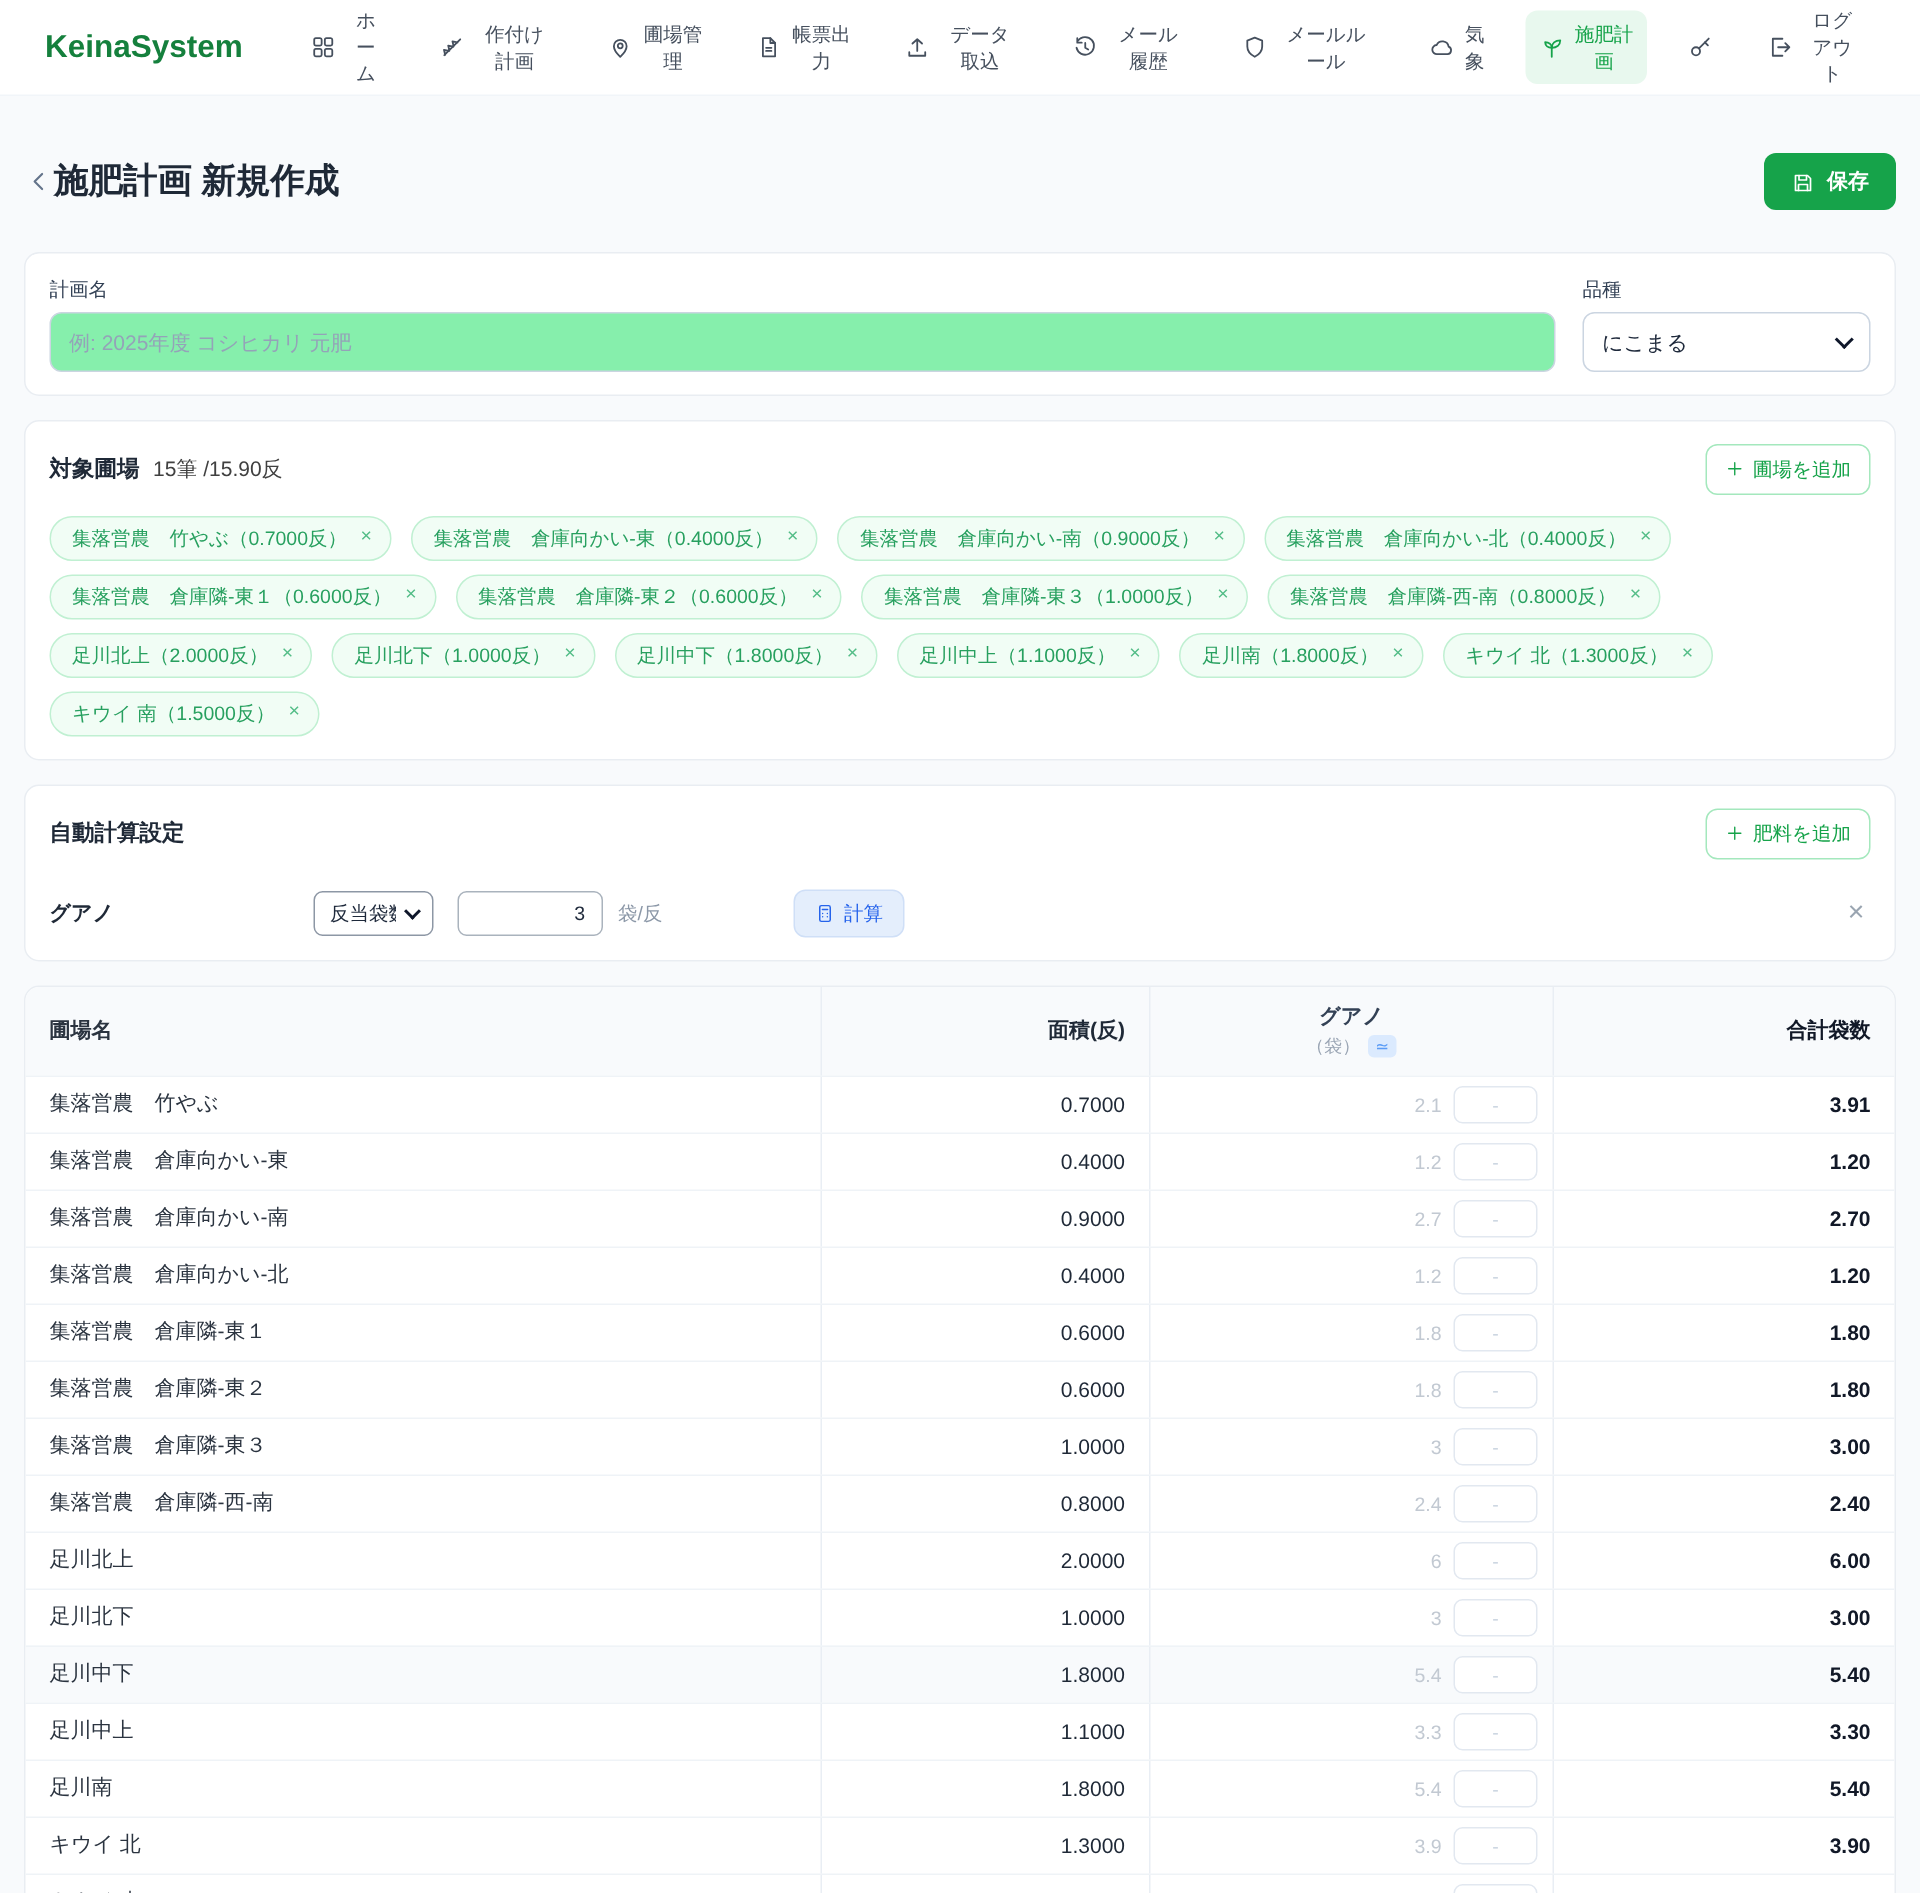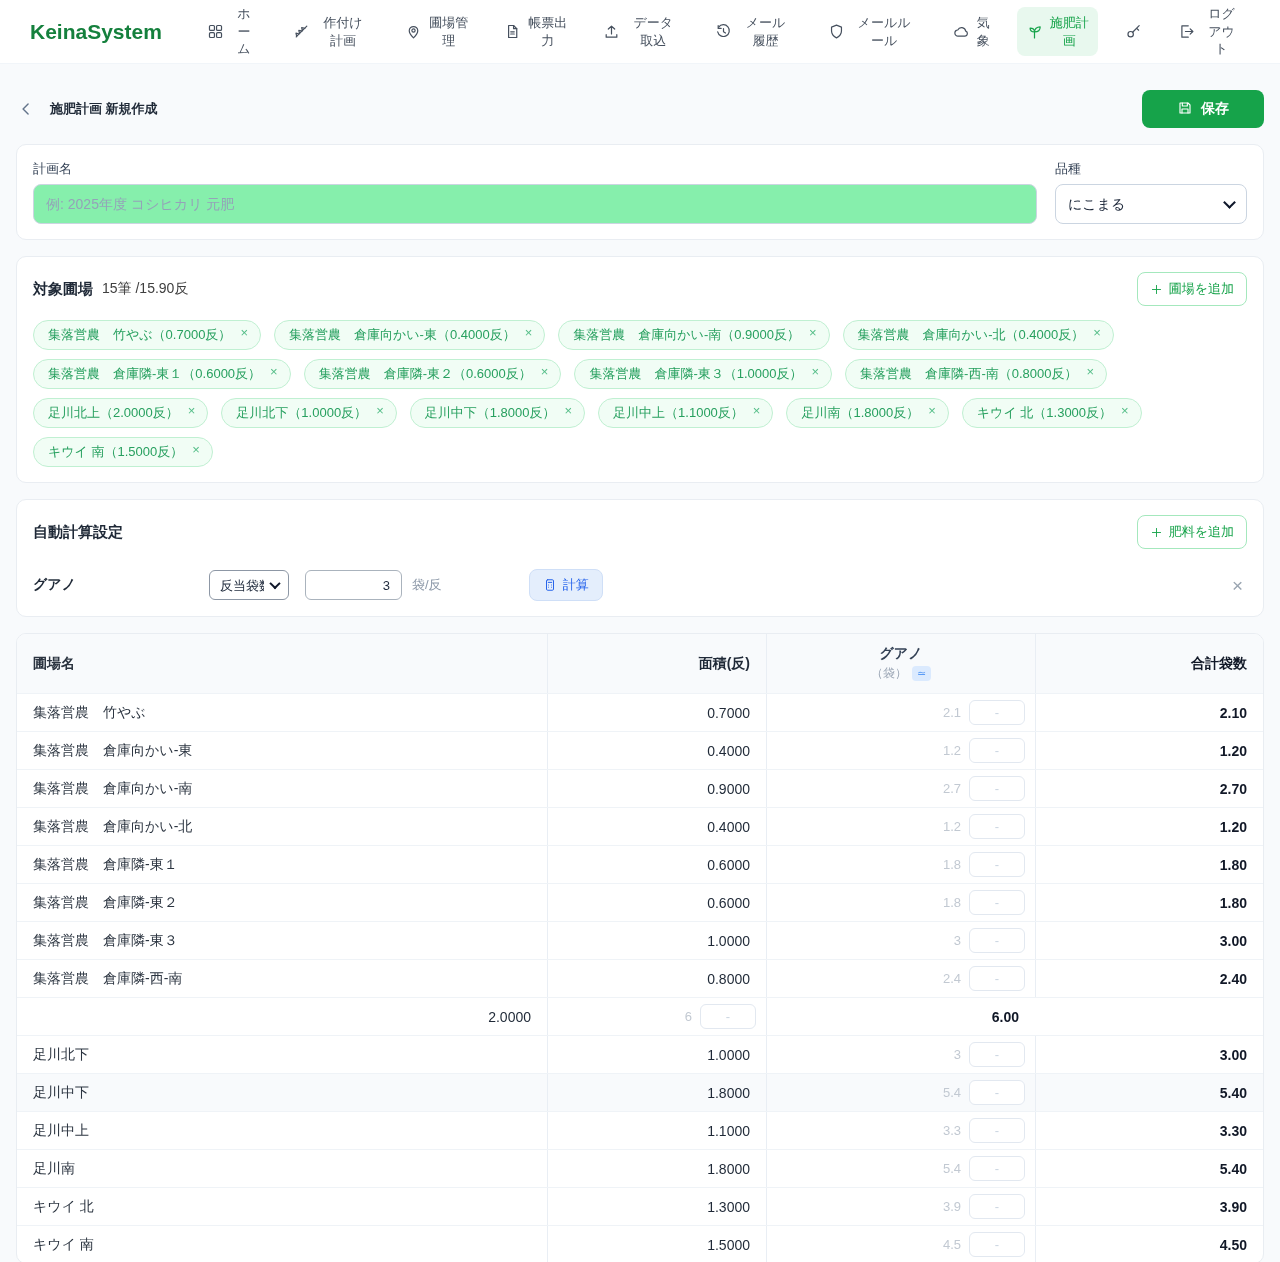--- a/index.html
+++ b/index.html
@@ -26,24 +26,24 @@
     display:flex; align-items:center; gap:7px; color:#46505e;
     font-size:13px; padding:7px 9px; border-radius:8px; cursor:pointer;
   }
   .nav-item .nav-ic { width:17px; height:17px; flex:none; }
   .nav-item .lbl { display:block; text-align:center; line-height:1.35; word-break:break-all; }
   .nav-item.active { background:#e8f8ee; color:#16a34a; }
 
   
   .page-head { display:flex; align-items:center; margin:26px 16px 16px; }
   .back-btn { width:20px; height:20px; color:#64748b; cursor:pointer; }
-  .page-title { font-size:13px; font-weight:bold; color:#1f2937; margin-left:14px; }
+  .page-title { font-size:23px; font-weight:bold; color:#1f2937; }
   .btn-save {
     margin-left:auto; background:#16a34a; color:#fff; border:none; border-radius:8px;
-    padding:10px 35px; font-size:14px; font-weight:bold; display:flex; align-items:flex-start; gap:8px;
+    padding:10px 18px; font-size:14px; font-weight:bold; display:flex; align-items:flex-end; gap:8px;
     cursor:pointer; font-family:inherit;
   }
   .btn-save .icon { width:16px; height:16px; }
 
   
   .card {
     background:#fff; border:1px solid #e9edf2; border-radius:10px;
     margin:0 16px 16px; padding:15px 16px;
   }
 
@@ -408,21 +408,21 @@
     <div class="c-total">合計袋数</div>
   </div>
   <div class="t-body">
       <div class="t-row">
     <div class="c-name">集落営農　竹やぶ</div>
     <div class="c-area">0.7000</div>
     <div class="c-guano">
       <span class="auto-val">2.1</span>
       <input class="mini-input" type="text" placeholder="-" style="">
     </div>
-    <div class="c-total">2.10</div>
+    <div class="c-total">3.91</div>
   </div>
       <div class="t-row">
     <div class="c-name">集落営農　倉庫向かい-東</div>
     <div class="c-area">0.4000</div>
     <div class="c-guano">
       <span class="auto-val">1.2</span>
       <input class="mini-input" type="text" placeholder="-" style="">
     </div>
     <div class="c-total">1.20</div>
   </div>
@@ -474,20 +474,21 @@
       <div class="t-row">
     <div class="c-name">集落営農　倉庫隣-西-南</div>
     <div class="c-area">0.8000</div>
     <div class="c-guano">
       <span class="auto-val">2.4</span>
       <input class="mini-input" type="text" placeholder="-" style="">
     </div>
     <div class="c-total">2.40</div>
   </div>
       <div class="t-row">
+    <div class="c-name">足川北上</div>
     <div class="c-area">2.0000</div>
     <div class="c-guano">
       <span class="auto-val">6</span>
       <input class="mini-input" type="text" placeholder="-" style="">
     </div>
     <div class="c-total">6.00</div>
   </div>
       <div class="t-row">
     <div class="c-name">足川北下</div>
     <div class="c-area">1.0000</div>

